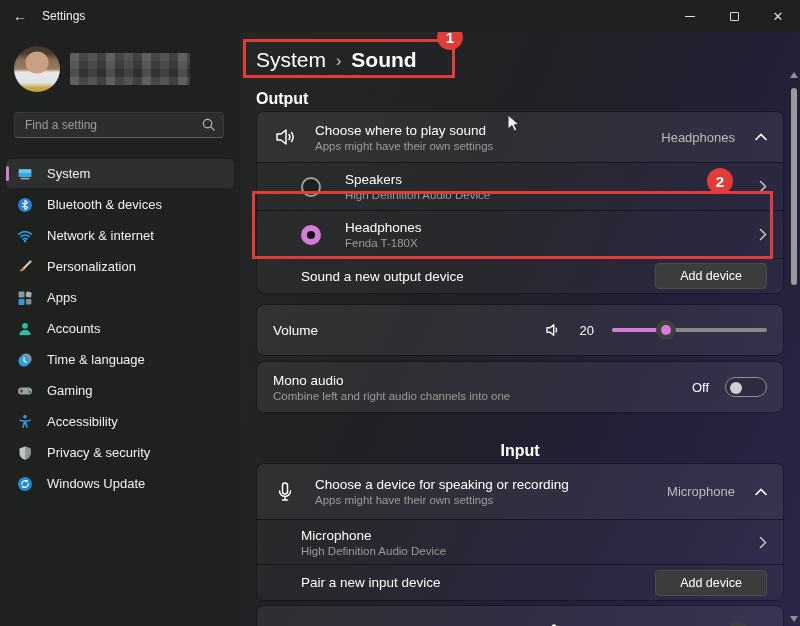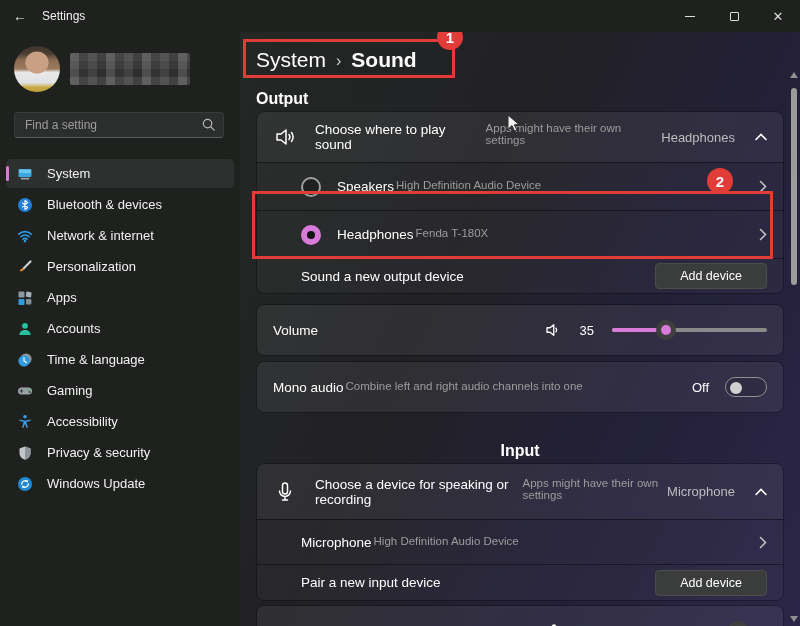--- a/index.html
+++ b/index.html
@@ -51,26 +51,26 @@
   .bc-parent { font-size:21px; font-weight:400; color:#fff; }
   .bc-sep { font-size:16px; color:#cfcfcf; padding-top:2px; }
   .bc-current { font-size:21px; font-weight:700; color:#fff; }
 
   .section-label { margin-top:12px; height:14px; font-size:16px; font-weight:700; color:#fff; }
 
   .card { margin-top:7px; border-radius:8px; overflow:hidden; border:1px solid rgba(0,0,0,0.28); }
   .row { display:flex; align-items:center; padding:0 16px; }
   .row.header { height:50px; background:rgba(255,255,255,0.066); }
   .row.header.tall { height:55px; }
-  .row.sub { height:48px; background:rgba(255,255,255,0.036); border-top:1px solid rgba(0,0,0,0.45); padding-left:44px; }
+  .row.sub { height:48px; background:rgba(255,255,255,0.036); border-top:1px solid rgba(0,0,0,0.45); padding-left:44px;gap:8px; }
   .row.sub.short { height:45px; }
   .row.pair { height:35px; background:rgba(255,255,255,0.036); border-top:1px solid rgba(0,0,0,0.45); padding-left:44px; }
   .row.single { height:50px; background:rgba(255,255,255,0.066); }
   .lead-icon { width:24px; height:24px; margin-right:18px; flex:0 0 24px; }
-  .titles { display:flex; flex-direction:row; gap:2px; }
+  .titles { display:flex; flex-direction:column; gap:2px; }
   .row-title { font-size:13.5px; color:#fff; }
   .row-sub { font-size:11.5px; color:#9c9c9c; }
   .right { margin-left:auto; display:flex; align-items:center; }
   .expander-value { font-size:13px; color:#bdbdbd; margin-right:20px; }
   .chev-up, .chev-right { display:flex; }
   .radio { width:20px; height:20px; border-radius:50%; border:2px solid #9f9f9f; background:rgba(0,0,0,0.25); margin-right:16px; flex:0 0 20px; }
   .radio.checked { border:6px solid var(--accent); background:#121212; }
   .btn { background:#3b3d3c; border:1px solid #4b4d4c; border-radius:4px; color:#fff; font-size:12.5px; padding:5px 24px; font-family:"Liberation Sans", sans-serif; }
   .slider-group { display:flex; align-items:center; gap:10px; }
   .slider-val { width:22px; text-align:right; font-size:13px; color:#fff; }
@@ -285,21 +285,21 @@
     </div>
 
     <div class="card" style="margin-top:10px;">
       <div class="row single">
         <span class="row-title">Volume</span>
         <div class="right slider-group">
           <svg width="18" height="18" viewBox="0 0 24 24">
               <path d="M4 9 H8 L13 5 V19 L8 15 H4 Z" fill="none" stroke="#fff" stroke-width="1.8" stroke-linejoin="round"></path>
               <path d="M16 9.5 a4.2 4.2 0 0 1 0 5" stroke="#fff" stroke-width="1.8" fill="none" stroke-linecap="round"></path>
             </svg>
-          <span class="slider-val">35</span>
+          <span class="slider-val">20</span>
           <div class="slider">
             <div class="track"></div>
             <div class="fill" style="width: 35%;"></div>
             <div class="thumb" style="left: calc(35% - 10px);"></div>
           </div>
         </div>
       </div>
     </div>
 
     <div class="card" style="margin-top:5px;">

